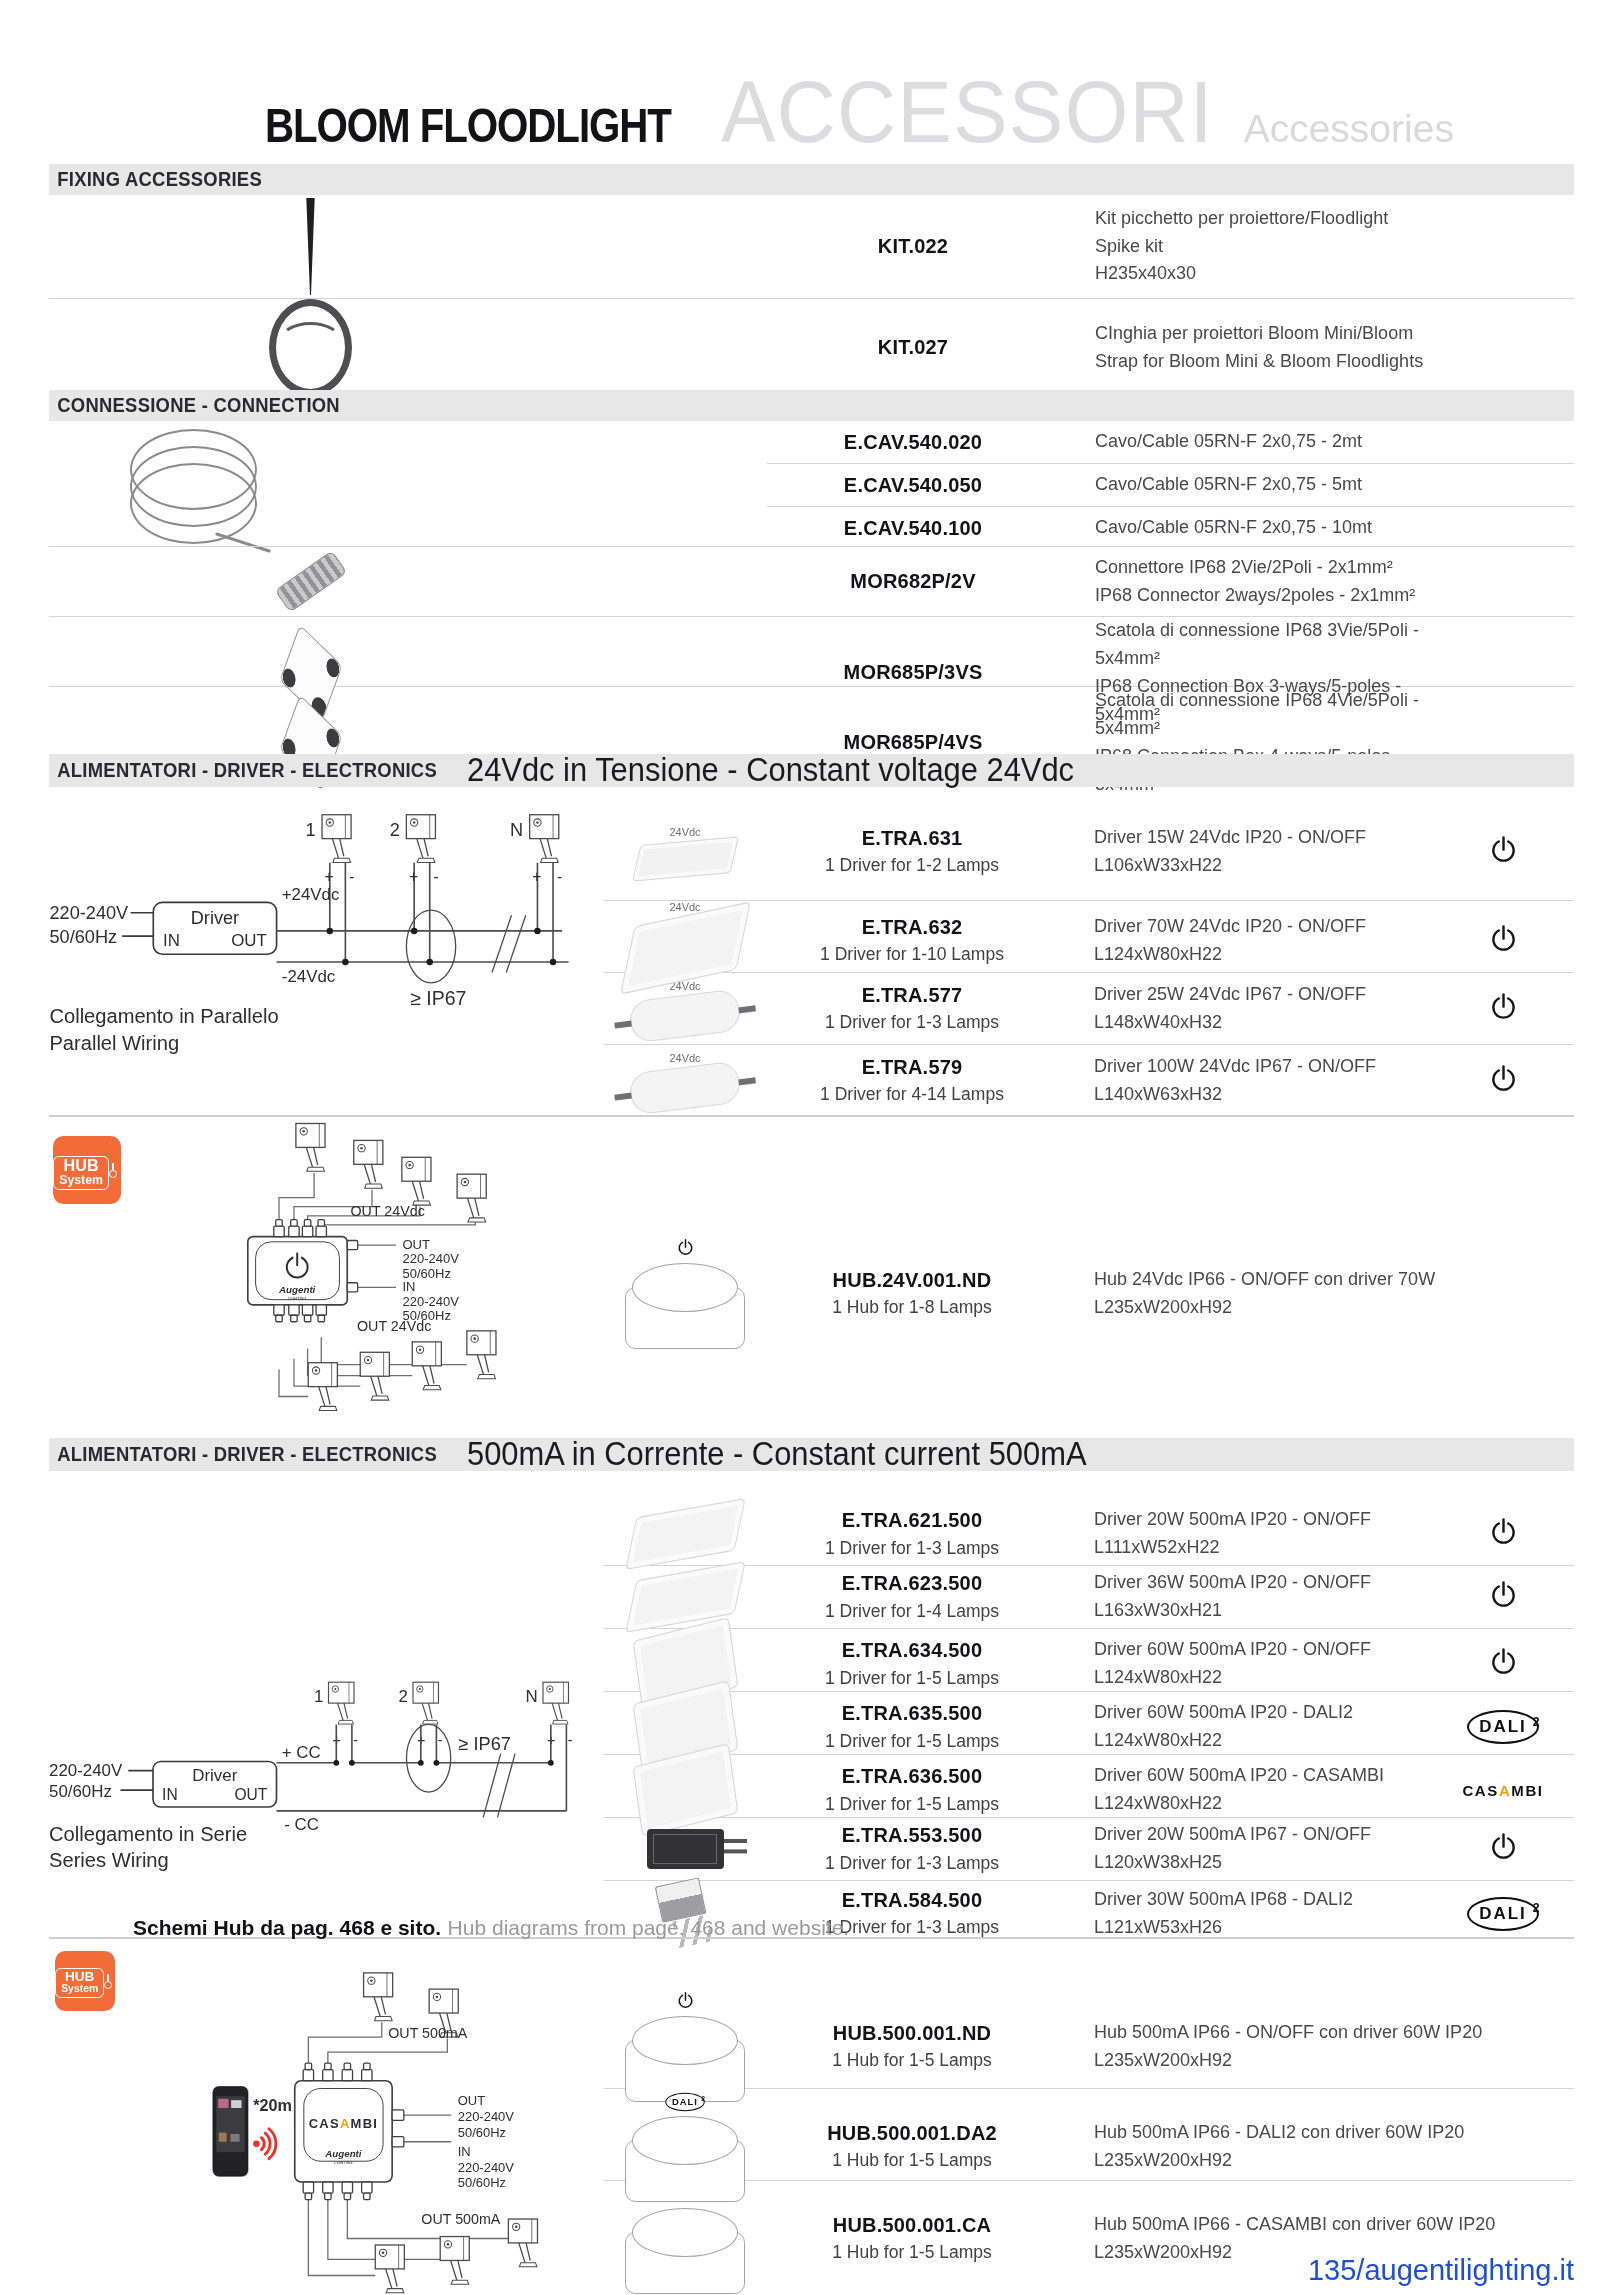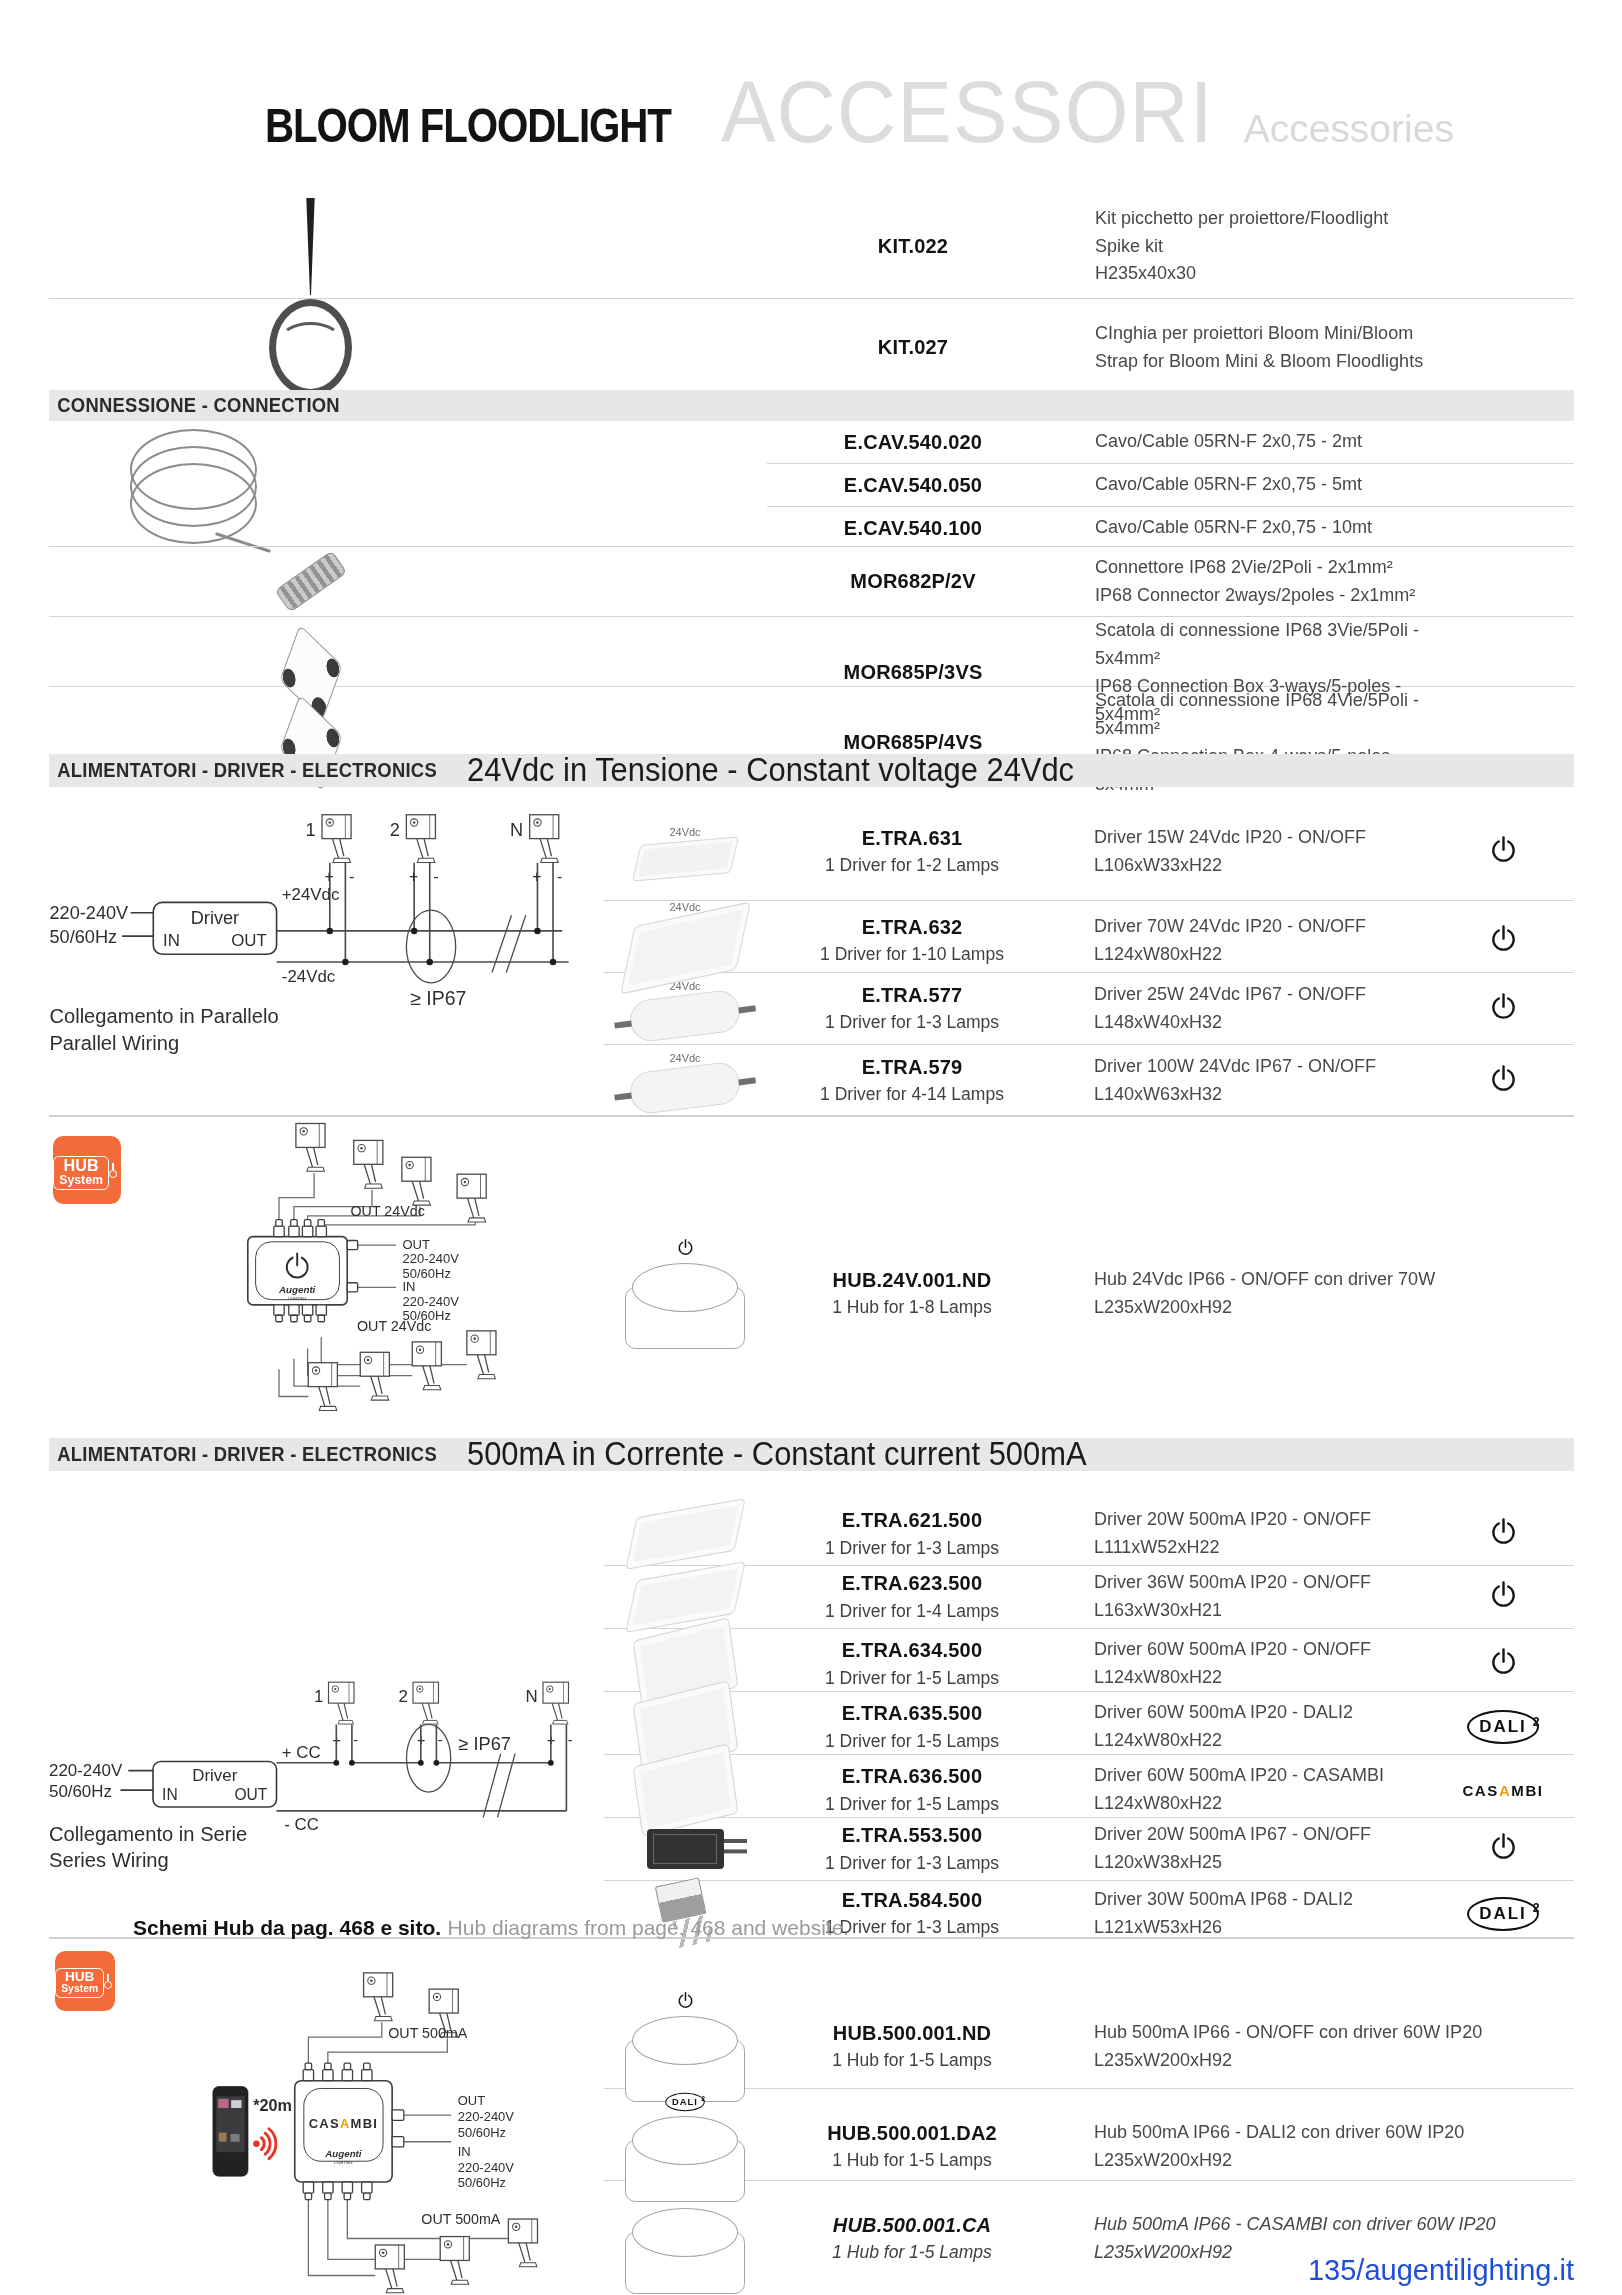--- a/index.html
+++ b/index.html
@@ -34,21 +34,21 @@
   #tra24-rows{left:604px;top:803px;width:970px;}
   #tra24-rows .rowb{height:71px;}
   #tra24-rows .rowb:first-child{height:97px;}
   #hub24-row{left:604px;top:1222px;width:970px;}
   #hub24-row .rowh{height:143px;}
   #tra500-rows{left:604px;top:1503px;width:970px;}
   #tra500-rows .rowb{height:62px;}
   #hub500-rows{left:604px;top:1989px;width:970px;}
   #hub500-rows .rowh:nth-child(1){height:99px;}
   #hub500-rows .rowh:nth-child(2){height:91px;}
-  #hub500-rows .rowh:nth-child(3){height:90px;font-style:italic;}
+  #hub500-rows .rowh:nth-child(3){height:90px;}
 
   .c-thumb{display:flex;flex-direction:column;align-items:center;justify-content:flex-start;}
   .rowa .c-thumb{padding-right:195px;}
   .c-code{text-align:center;}
   .code{font-size:20px;font-weight:700;color:#131315;letter-spacing:0.2px;}
   .sub{font-size:17.5px;color:#414143;margin-top:5.2px;}
   .c-desc{padding-left:36px;font-size:18px;color:#48484a;line-height:1.55;}
   .c-icon{display:flex;align-items:center;justify-content:center;}
   .badge24{font-size:11px;color:#6d6d6f;margin-bottom:3.2px;}
 
@@ -131,20 +131,23 @@
       </g>
     </defs>
   </svg>
 
   <div class="brand-title">
     <span class="bt-product">BLOOM FLOODLIGHT</span>
     <span class="bt-it">ACCESSORI</span>
     <span class="bt-en">Accessories</span>
   </div>
 
+  <div class="bar" style="top:164px">
+    <span class="bar-label">FIXING ACCESSORIES</span>
+  </div>
   <div class="rows" id="kit-rows">
       <div class="rowa">
     <div class="c-thumb">
           <div class="art art-spike"></div>
         </div>
     <div class="c-code">
           <div class="code">KIT.022</div>
         </div>
     <div class="c-desc">
           <div>Kit picchetto per proiettore/Floodlight Spike kit</div>

